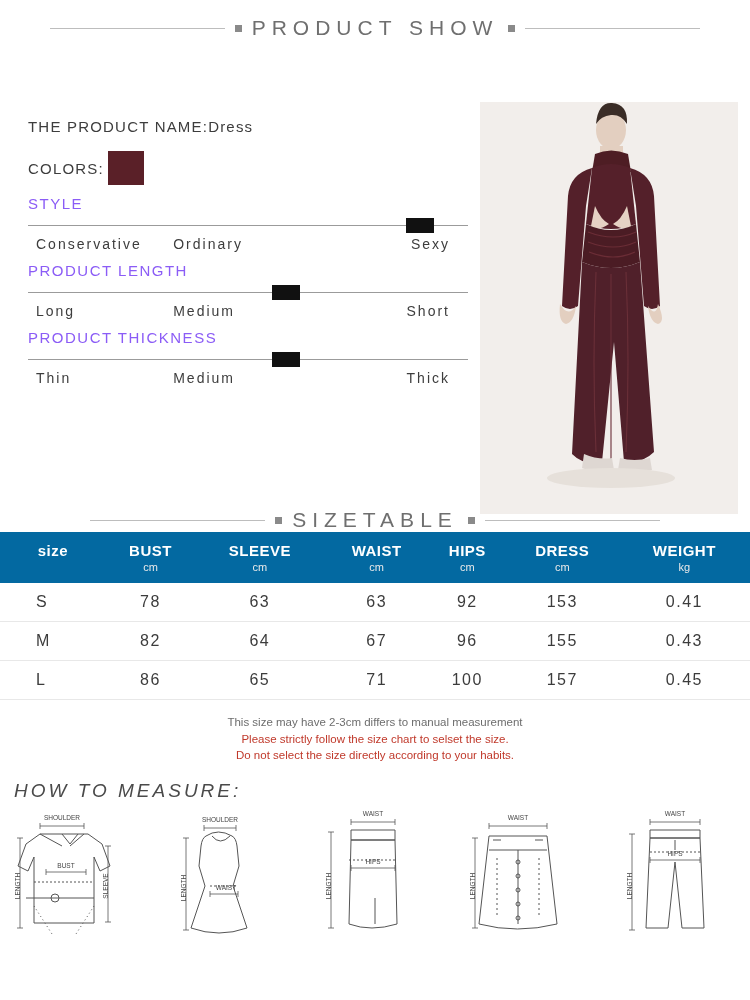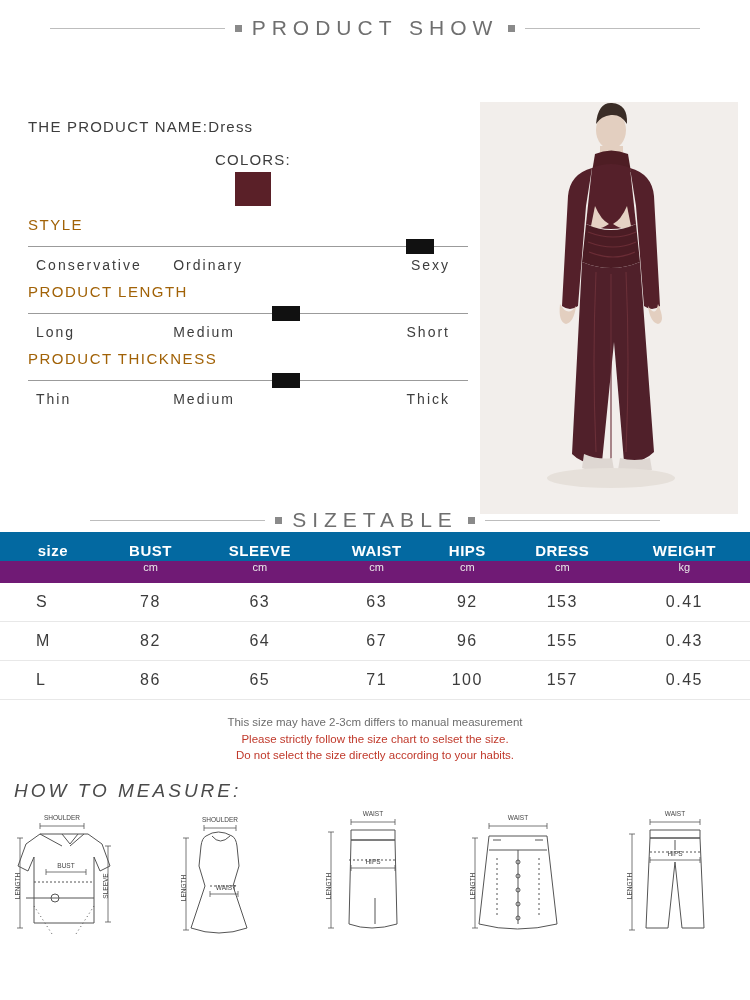--- a/index.html
+++ b/index.html
@@ -27,47 +27,47 @@
   .sec-head .title {
     font-size: 21px; letter-spacing: 6px; color: #6f6f6f;
     font-weight: 400; white-space: nowrap;
   }
 
   
   .show-wrap { position: relative; height: 452px; }
   .info { position: absolute; left: 28px; top: 78px; width: 450px; }
   .info .row { font-size: 15px; letter-spacing: 1.2px; color: #3d3d3d; margin-bottom: 16px; }
   .info .row b { font-weight: 700; color: #111; }
-  .colors-row { display: flex; align-items: center; gap: 4px; margin-bottom: 6px; flex-direction: column; }
+  .colors-row { display: flex; align-items: center; gap: 4px; margin-bottom: 6px; }
   .colors-row .lbl { font-size: 15px; letter-spacing: 1.2px; color: #3d3d3d; }
   .swatch { width: 36px; height: 34px; background: #5a2028; display: inline-block; }
 
   .attr { margin-top: 10px; width: 440px; }
-  .attr .name { font-size: 15px; letter-spacing: 1.5px; color: #a16207; margin-bottom: 4px; }
+  .attr .name { font-size: 15px; letter-spacing: 1.5px; color: #8b5cf6; margin-bottom: 4px; }
   .scale { position: relative; height: 18px; }
   .scale .bar { position: absolute; left: 0; right: 0; top: 9px; height: 1px; background: #9b9b9b; }
   .scale .marker { position: absolute; top: 2px; width: 28px; height: 15px; background: #111; }
   .ticks { display: flex; justify-content: space-between; margin-top: 2px; }
   .ticks span { font-size: 14px; letter-spacing: 2px; color: #3d3d3d; }
   .ticks span:nth-child(1) { width: 33%; text-align: left; padding-left: 8px; }
   .ticks span:nth-child(2) { width: 34%; }
   .ticks span:nth-child(3) { width: 33%; text-align: right; padding-right: 18px; }
 
   
   .photo { position: absolute; right: 12px; top: 62px; width: 258px; height: 412px; }
 
   
   .table { width: 750px; }
   table { width: 100%; border-collapse: collapse; }
   thead tr.head-main td {
     background: #0369a1; color: #fff; font-weight: 700; font-size: 15px;
     padding: 10px 0 2px 0; text-align: center; letter-spacing: .5px;
   }
   thead tr.head-unit td {
-    background: #701a75; color: #eaeaea; font-size: 11px;
+    background: #0369a1; color: #eaeaea; font-size: 11px;
     padding: 0 0 10px 0; text-align: center;
   }
   thead td.sizecol { text-align: left; padding-left: 22px; letter-spacing: 4px; font-weight: 400; }
   tbody td {
     text-align: center; font-size: 16px; color: #3c3c3c; padding: 10px 0;
     border-bottom: 1px solid #e8e8e8; letter-spacing: 1.5px;
   }
   tbody td.sizecol { text-align: left; padding-left: 36px; }
 
   .notes { text-align: center; margin-top: 14px; line-height: 1.45; }

